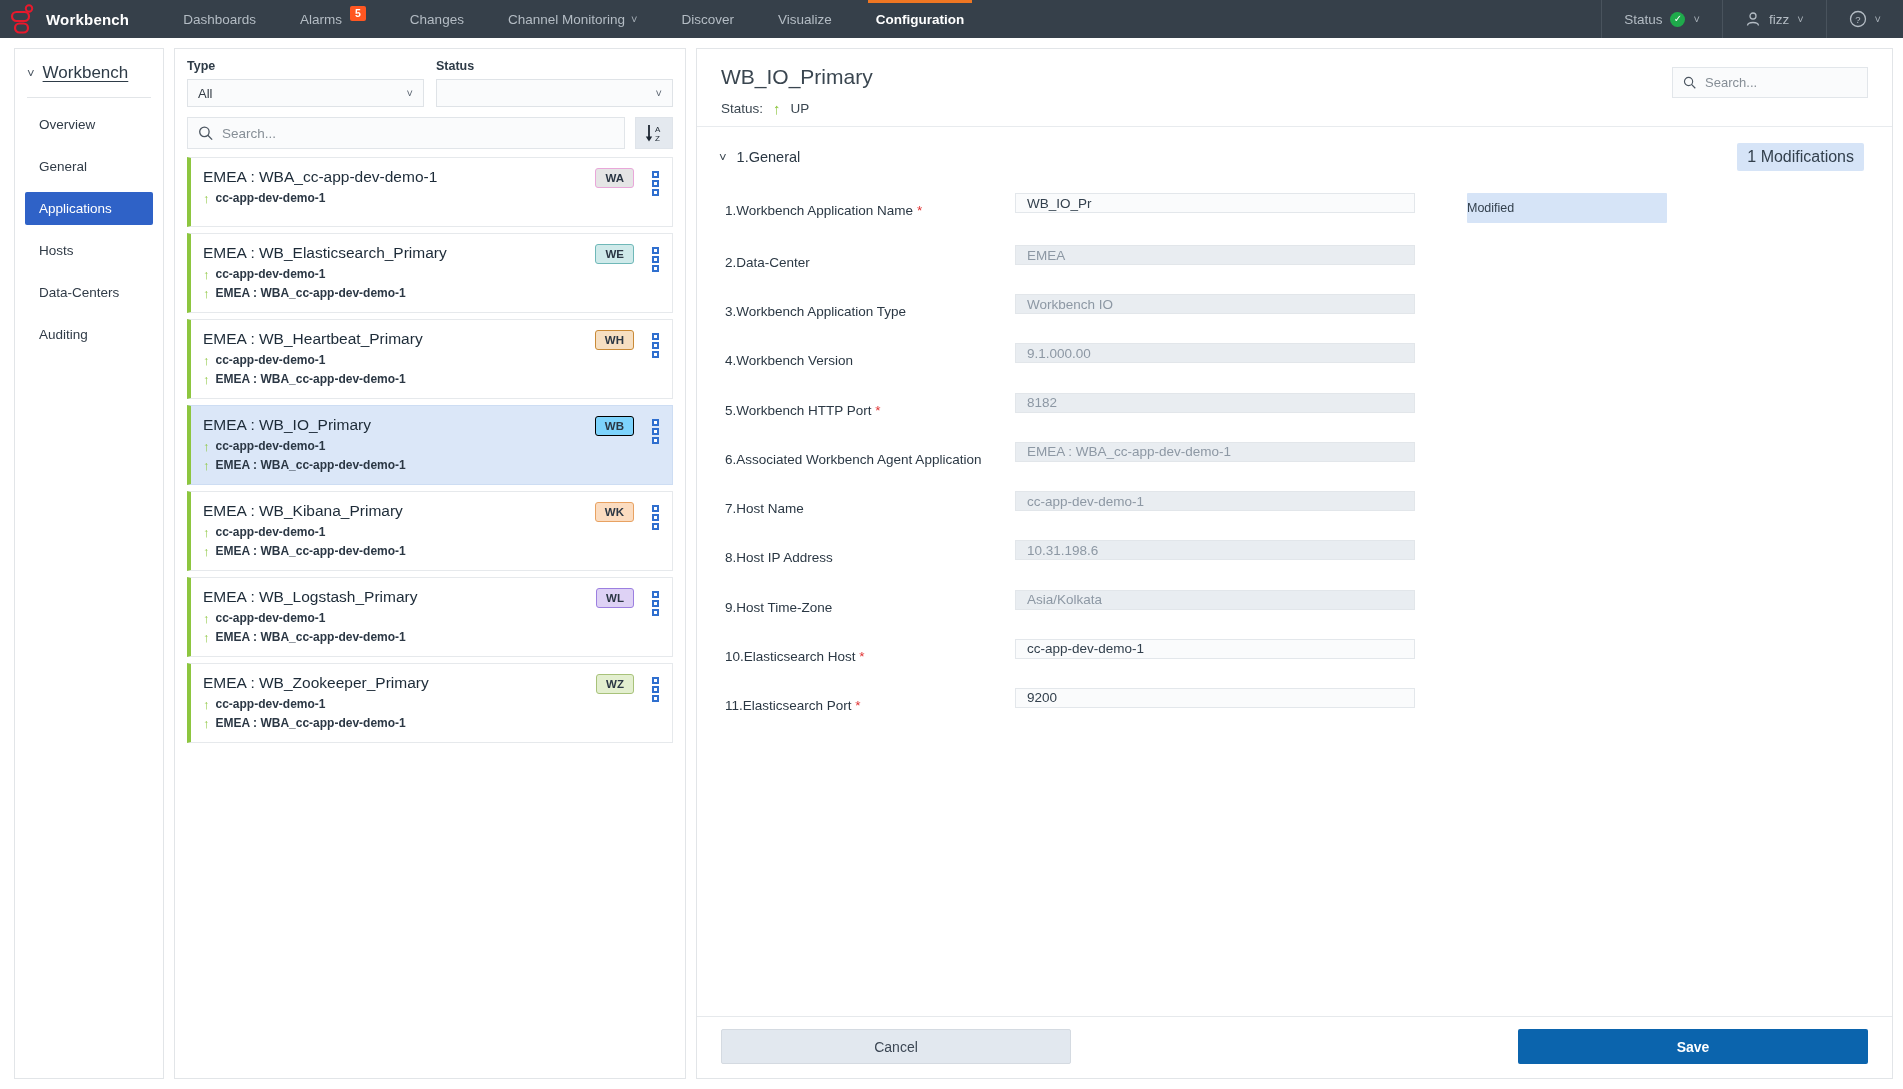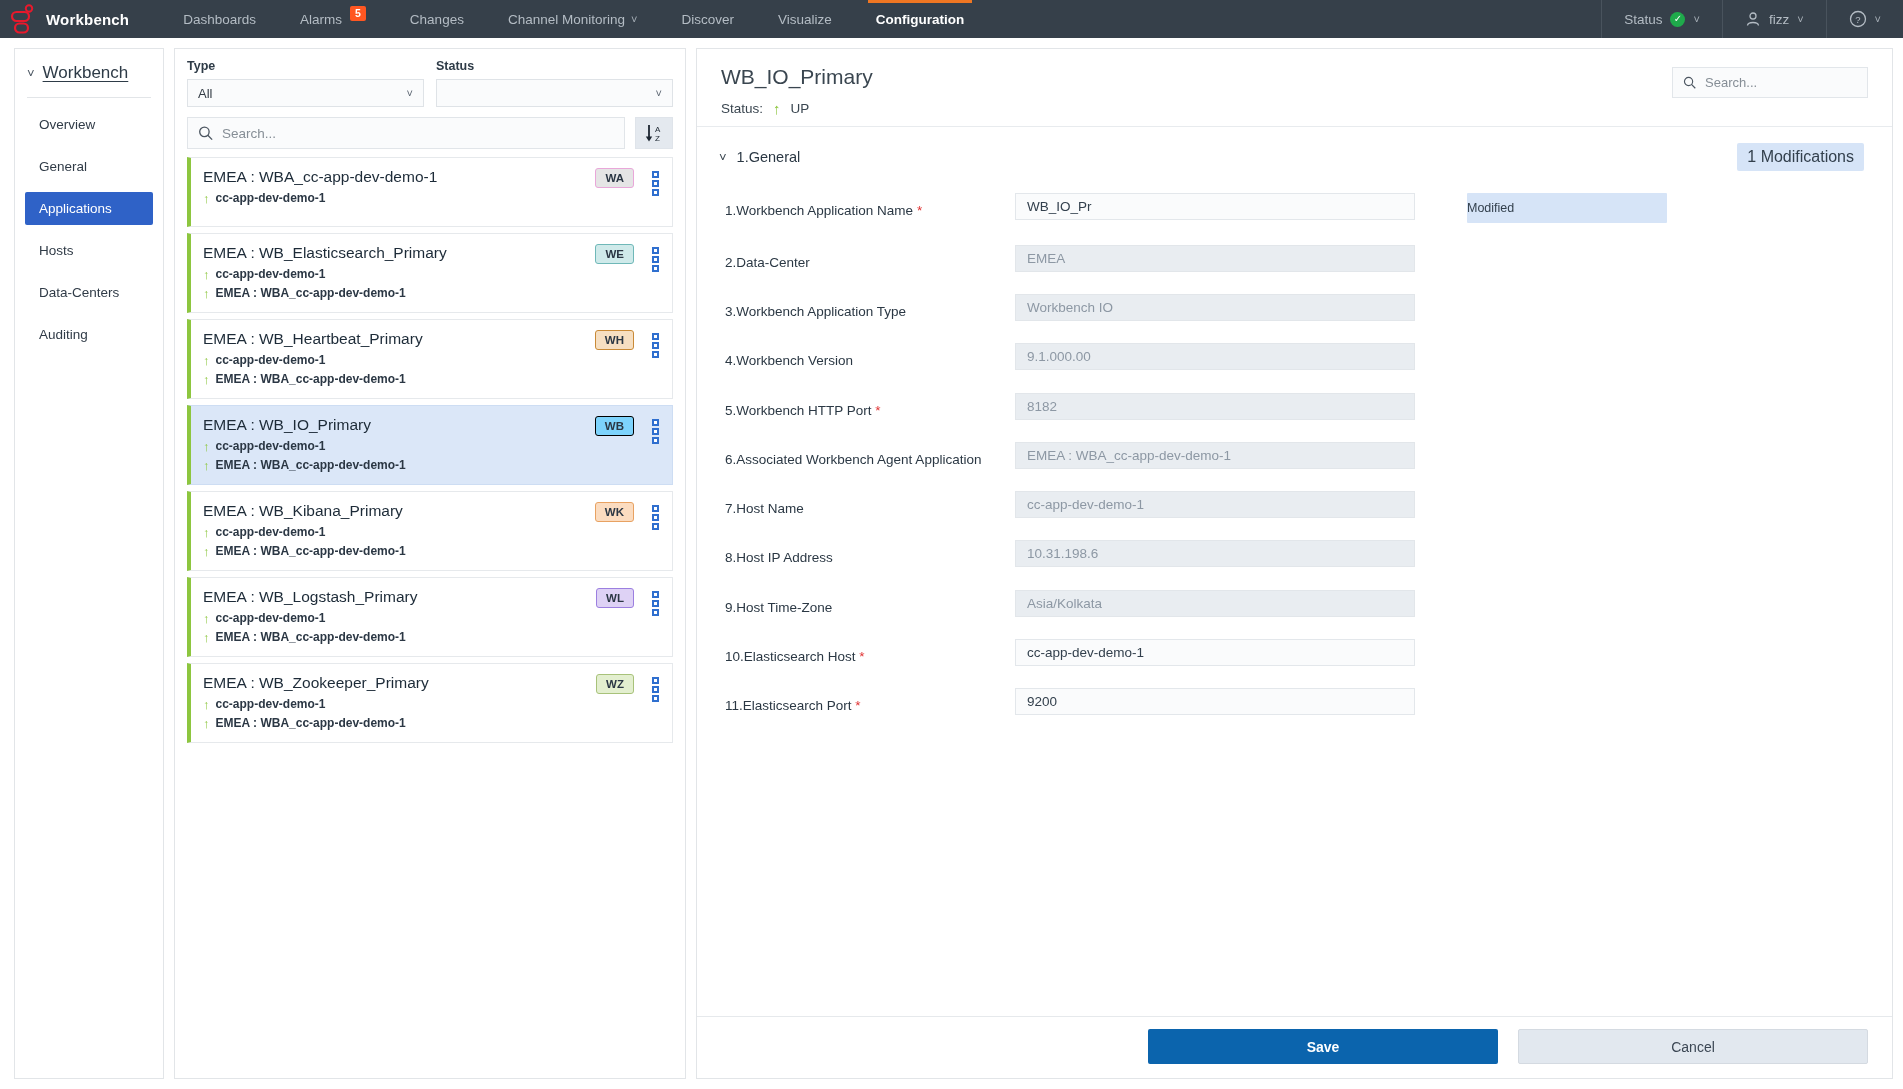--- a/index.html
+++ b/index.html
@@ -202,21 +202,21 @@
     display:flex; align-items:flex-start;
     padding: 0 28px 0 28px; margin-top: 22px;
   }
   .flabel2 {
     width: 290px; flex: 0 0 290px; font-size:13.5px; color:#2b3844;
     padding-top: 9px; line-height: 1.35;
   }
   .req { color:#e03131; }
   .fctrl { width: 400px; flex: 0 0 400px; }
   .finput {
-    height: 27px; border:1px solid #e3e7eb; background:#fafbfc;
+    height: 20px; border:1px solid #e3e7eb; background:#fafbfc;
     display:flex; align-items:center; padding: 0 11px;
     font-size: 13.5px; color:#33404d;
   }
   .finput.readonly { background:#e9edf1; border-color:#e2e6ea; color:#8d98a4; }
   .fside { flex:1; display:flex; justify-content:flex-start; padding-left: 52px; }
   .mod-chip {
     background:#d6e4f7; color:#33404d; font-size:12.5px;
     padding: 8px 0; width: 200px; border-radius:1px;
   }
   .form-spacer { height: 22px; }
@@ -650,18 +650,18 @@
         <div class="fctrl">
           <div class="finput">9200</div>
         </div>
         <div class="fside"></div>
       </div>
 
       <div class="form-spacer"></div>
     </div>
 
     <div class="detail-foot">
+      <div class="btn btn-cancel">Cancel</div>
       <div class="btn btn-save">Save</div>
-      <div class="btn btn-cancel">Cancel</div>
     </div>
   </div>
 
 </div>
 
 </body></html>

